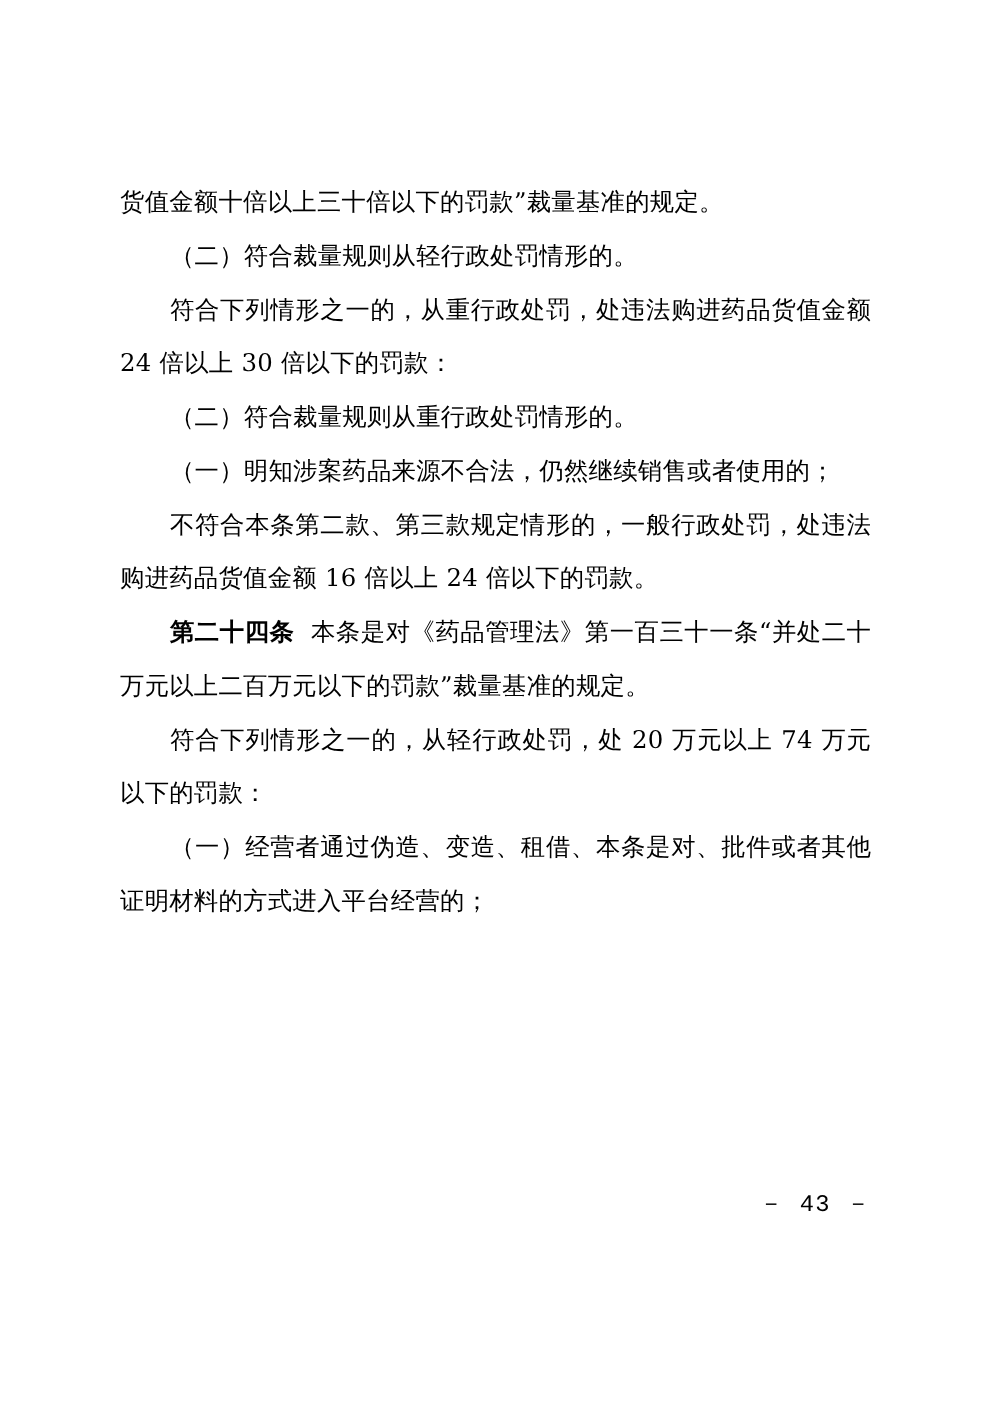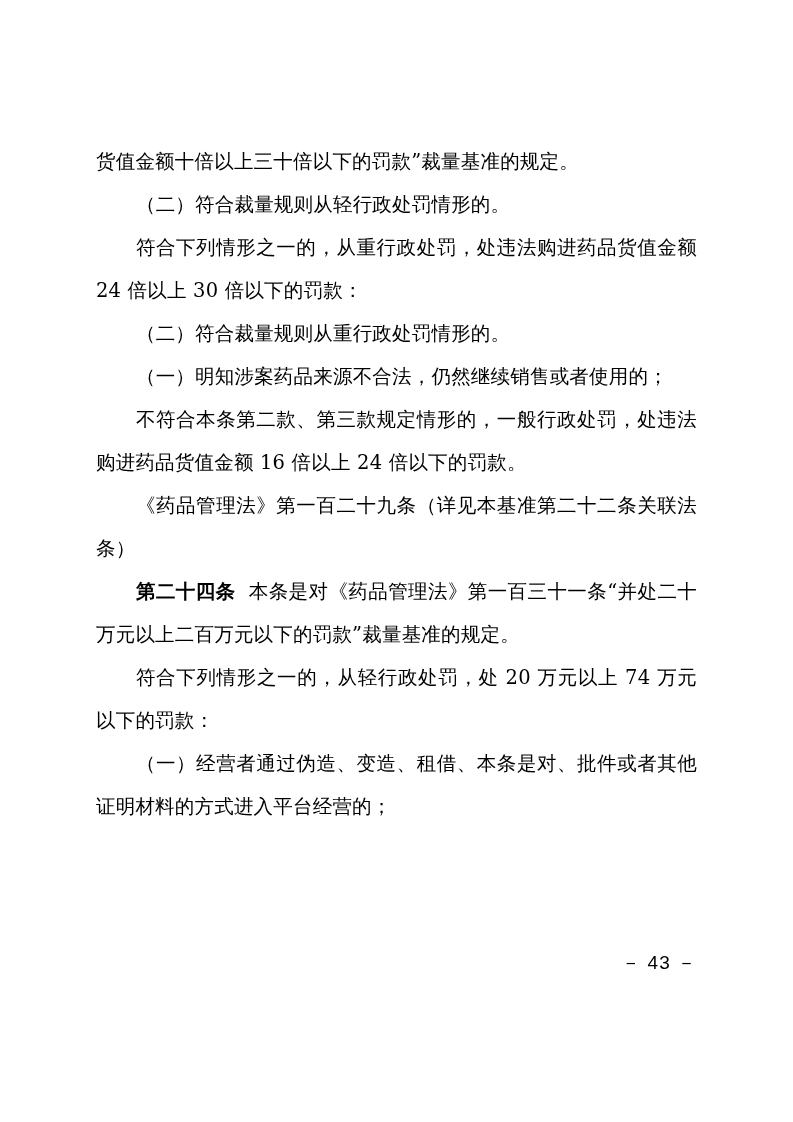--- a/index.html
+++ b/index.html
@@ -46,37 +46,36 @@
   }
   .bold-inline {
     font-weight: bold;
   }
   .page-number {
     position: absolute;
     right: 96px;
     bottom: 112px;
     font-size: 19px;
     letter-spacing: 1px;
-    font-family: Liberation Sans, sans-serif;
+    font-family: Liberation Mono, monospace;
   }
 </style>
 </head>
 <body>
 
 <div class="page">
   <div class="body-text">
 
     <p class="noindent">货值金额十倍以上三十倍以下的罚款”裁量基准的规定。</p>
     <p class="indent">（二）符合裁量规则从轻行政处罚情形的。</p>
     <p class="indent">符合下列情形之一的，从重行政处罚，处违法购进药品货值金额 24 倍以上 30 倍以下的罚款：</p>
     <p class="indent">（二）符合裁量规则从重行政处罚情形的。</p>
     <p class="indent">（一）明知涉案药品来源不合法，仍然继续销售或者使用的；</p>
     <p class="indent">不符合本条第二款、第三款规定情形的，一般行政处罚，处违法购进药品货值金额 16 倍以上 24 倍以下的罚款。</p>
 
-    <p class="indent">《药品管理法》第一百二十九条（详见本基准第二十二条关联法条）</p>
 
     <p class="indent"><span class="bold-inline">第二十四条</span>&nbsp;&nbsp;<span>本条是对《药品管理法》第一百三十一条“并处二十万元以上二百万元以下的罚款”裁量基准的规定。</span></p>
 
     <p class="indent">符合下列情形之一的，从轻行政处罚，处 20 万元以上 74 万元以下的罚款：</p>
     <p class="indent">（一）经营者通过伪造、变造、租借、本条是对、批件或者其他证明材料的方式进入平台经营的；</p>
 
   </div>
   <div class="page-number">－ 43 －</div>
 </div>
 

